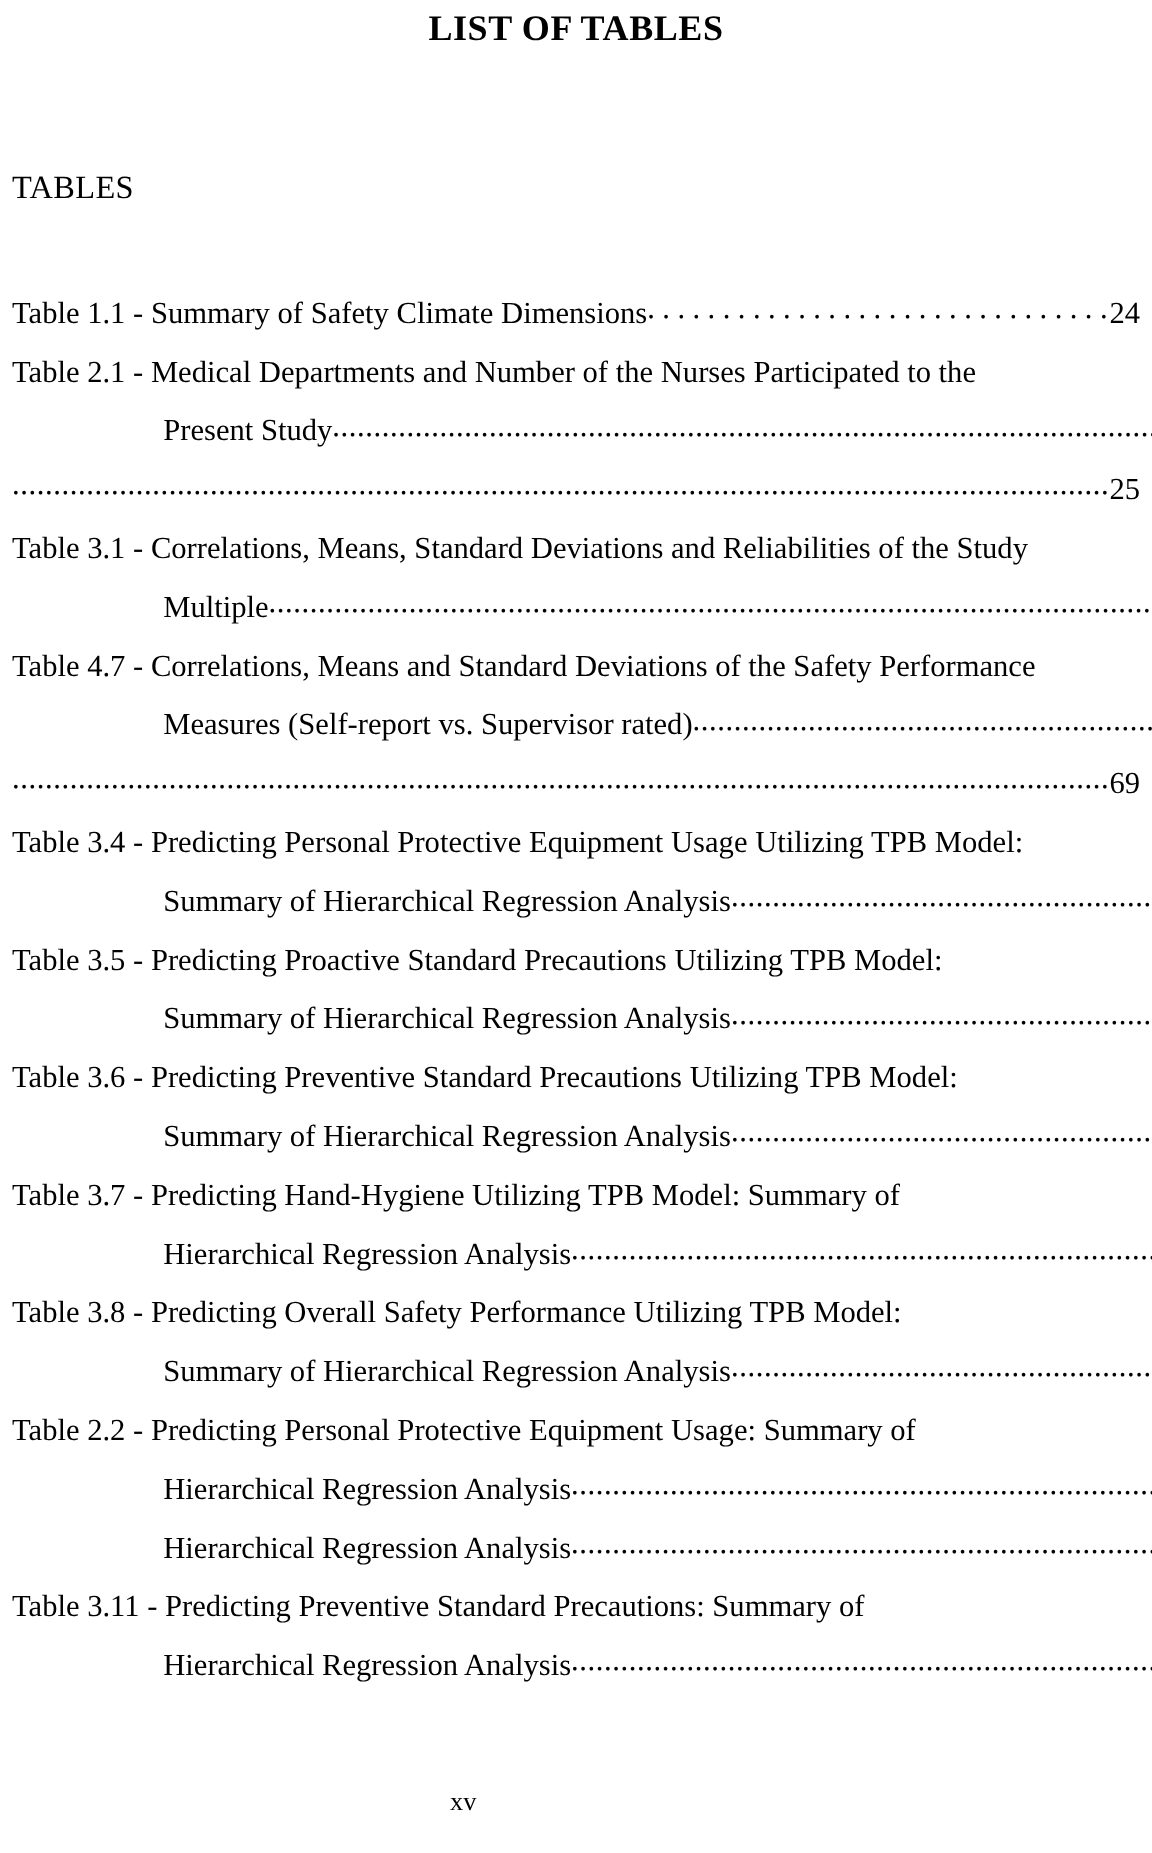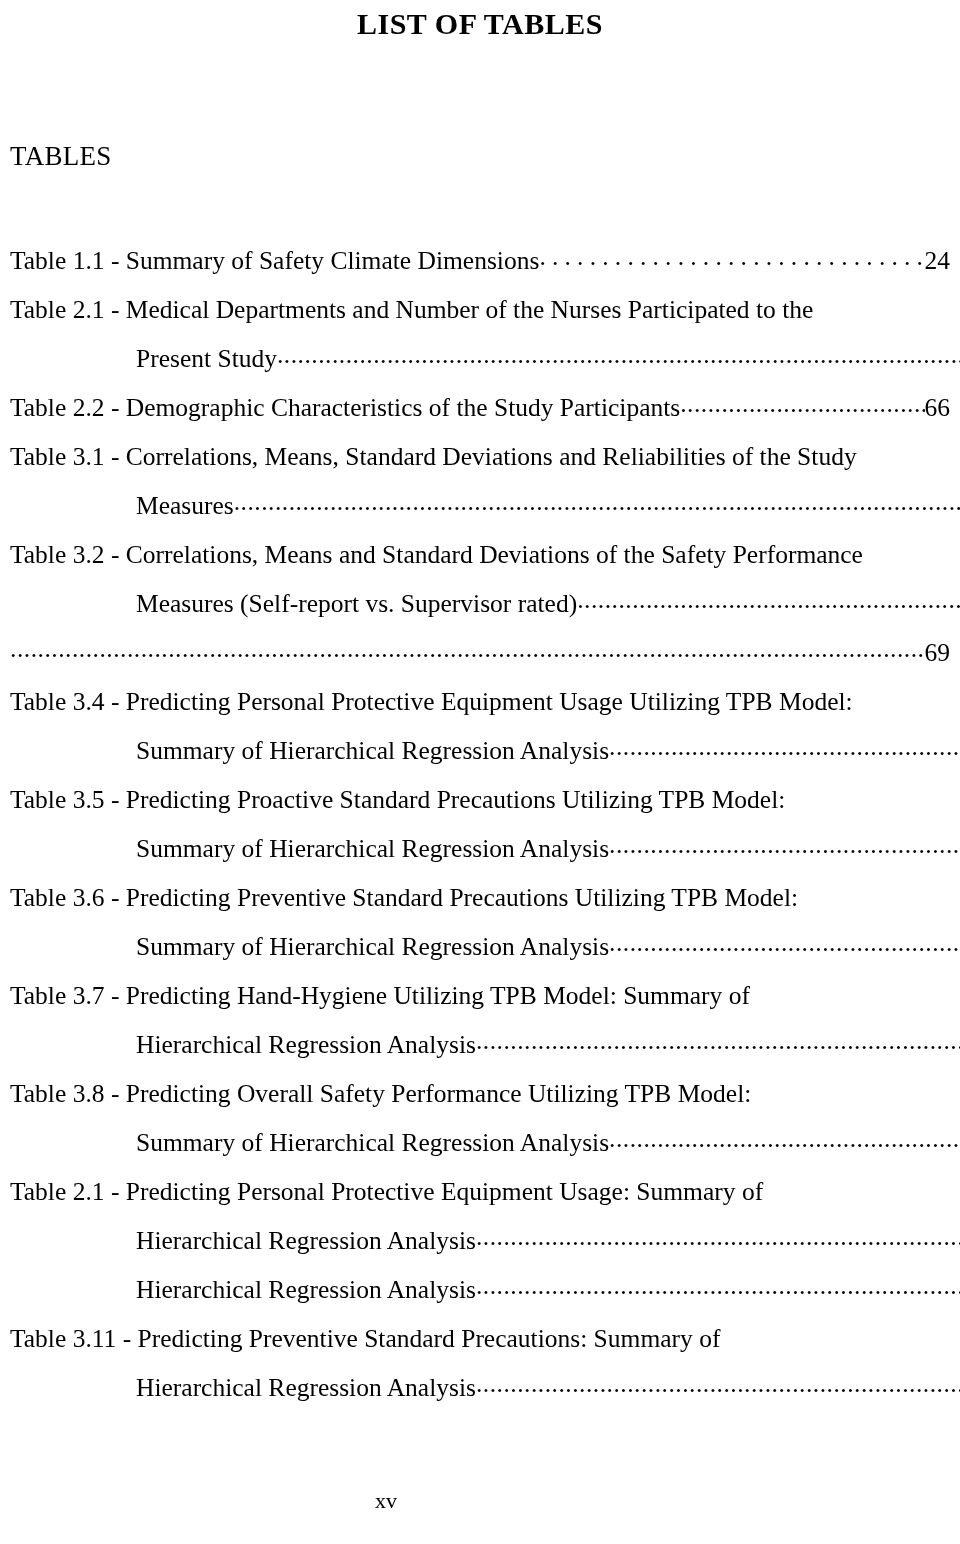--- a/index.html
+++ b/index.html
@@ -142,37 +142,36 @@
         <div class="toc-line no-leader">
           <span class="line-text">Table 2.1 - Medical Departments and Number of the Nurses Participated to the</span>
         </div>
         <div class="toc-line indented">
           <span class="line-text">Present Study</span>
           <span class="leader"></span>
         </div>
       </div>
       <div class="toc-entry">
         <div class="toc-line">
-          <span class="line-text">Table 2.2 - Demographic Characteristics of the Study Participants</span>
-          <span class="leader"></span>
-          <span class="page-num">66</span>
+          <span class="leader"></span>
+          <span class="page-num">25</span>
         </div>
       </div>
       <div class="toc-entry">
         <div class="toc-line no-leader">
           <span class="line-text">Table 3.1 - Correlations, Means, Standard Deviations and Reliabilities of the Study</span>
         </div>
         <div class="toc-line indented">
-          <span class="line-text">Measures</span>
-          <span class="leader"></span>
-        </div>
-      </div>
-      <div class="toc-entry">
-        <div class="toc-line no-leader">
-          <span class="line-text">Table 3.2 - Correlations, Means and Standard Deviations of the Safety Performance</span>
+          <span class="line-text">Multiple</span>
+          <span class="leader"></span>
+        </div>
+      </div>
+      <div class="toc-entry">
+        <div class="toc-line no-leader">
+          <span class="line-text">Table 4.7 - Correlations, Means and Standard Deviations of the Safety Performance</span>
         </div>
         <div class="toc-line indented">
           <span class="line-text">Measures (Self-report vs. Supervisor rated)</span>
           <span class="leader"></span>
         </div>
       </div>
       <div class="toc-entry">
         <div class="toc-line">
           <span class="leader"></span>
           <span class="page-num">69</span>
@@ -218,21 +217,21 @@
         <div class="toc-line no-leader">
           <span class="line-text">Table 3.8 - Predicting Overall Safety Performance Utilizing TPB Model:</span>
         </div>
         <div class="toc-line indented">
           <span class="line-text">Summary of Hierarchical Regression Analysis</span>
           <span class="leader"></span>
         </div>
       </div>
       <div class="toc-entry">
         <div class="toc-line no-leader">
-          <span class="line-text">Table 2.1 - Predicting Personal Protective Equipment Usage: Summary of</span>
+          <span class="line-text">Table 2.2 - Predicting Personal Protective Equipment Usage: Summary of</span>
         </div>
         <div class="toc-line indented">
           <span class="line-text">Hierarchical Regression Analysis</span>
           <span class="leader"></span>
         </div>
       </div>
       <div class="toc-entry">
         <div class="toc-line indented">
           <span class="line-text">Hierarchical Regression Analysis</span>
           <span class="leader"></span>

